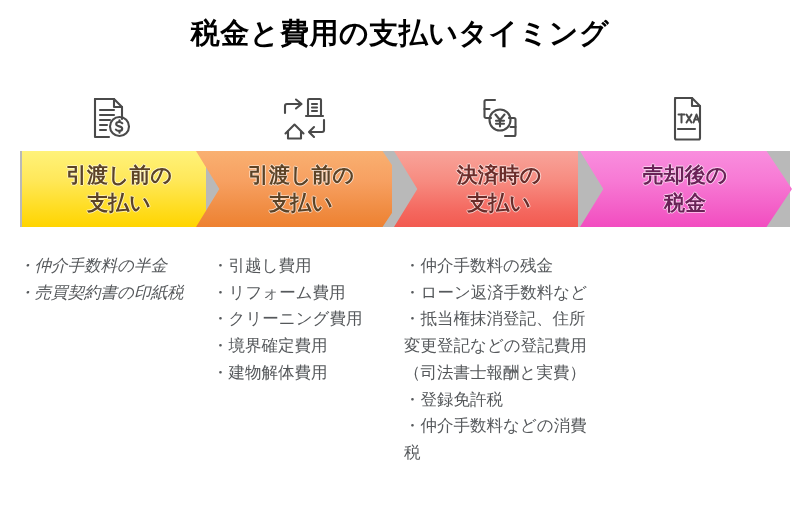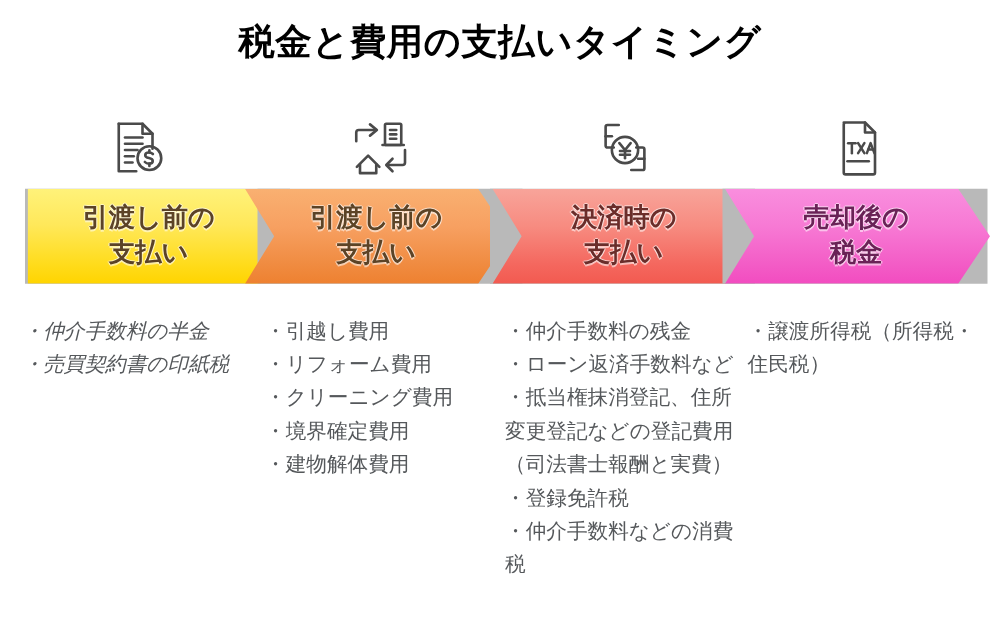--- a/index.html
+++ b/index.html
@@ -241,14 +241,13 @@
   <div class="col c2">・引越し費用
 ・リフォーム費用
 ・クリーニング費用
 ・境界確定費用
 ・建物解体費用</div>
   <div class="col c3">・仲介手数料の残金
 ・ローン返済手数料など
 ・抵当権抹消登記、住所変更登記などの登記費用（司法書士報酬と実費）
 ・登録免許税
 ・仲介手数料などの消費税</div>
-  <div class="col c4">・譲渡所得税（所得税・住民税）</div>
 </div>
 
 </body></html>

